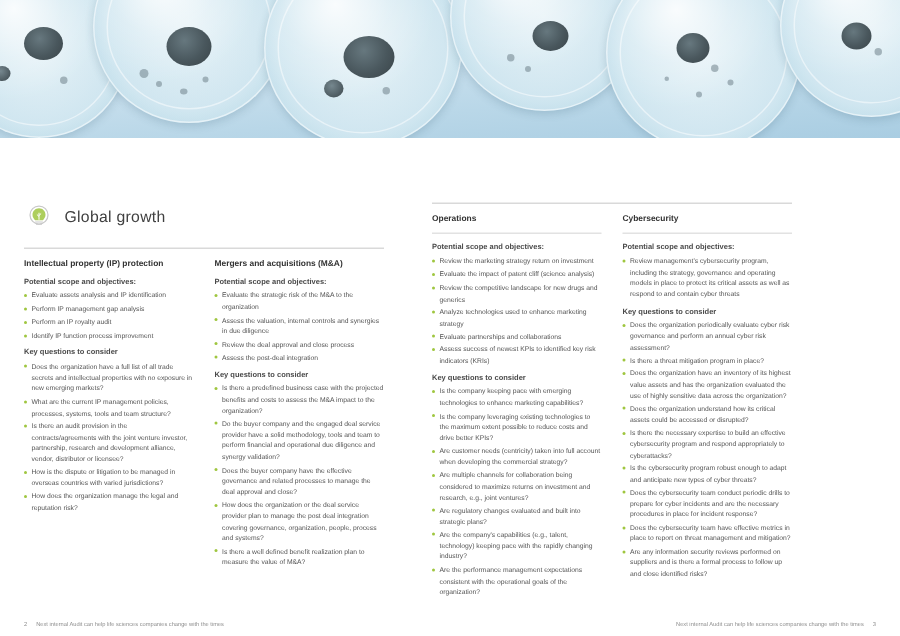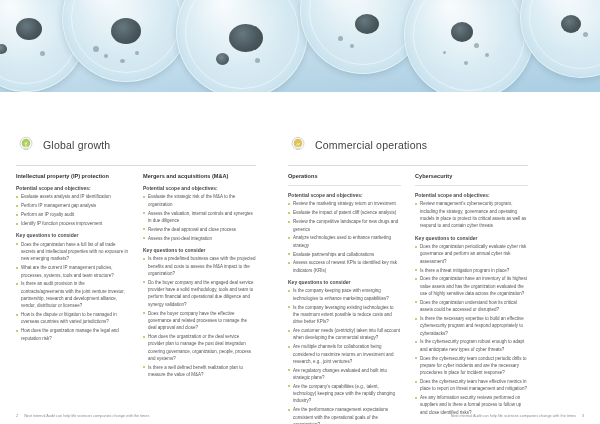--- a/index.html
+++ b/index.html
@@ -221,31 +221,20 @@
             <li>Do the buyer company and the engaged deal service provider have a solid methodology, tools and team to perform financial and operational due diligence and synergy validation?</li>
             <li>Does the buyer company have the effective governance and related processes to manage the deal approval and close?</li>
             <li>How does the organization or the deal service provider plan to manage the post deal integration covering governance, organization, people, process and systems?</li>
             <li>Is there a well defined benefit realization plan to measure the value of M&amp;A?</li>
           </ul>
         </div>
       </div>
     </div>
 
     <div class="half right">
-      <div class="sec-head">
-        <span class="sec-icon">
-          <svg viewBox="0 0 24 24" width="20" height="20" aria-hidden="true">
-            <circle cx="12" cy="10" r="7.2" fill="none" stroke="#c9c9c9" stroke-width="1"></circle>
-            <path d="M9 15.6h6M9.6 17.4h4.8" stroke="#c9c9c9" stroke-width="0.9" fill="none"></path>
-            <path d="M12 4.6c-2.9 0-5.2 2.3-5.2 5.2 0 1.9 1 3.2 2 4.3h6.4c1-1.1 2-2.4 2-4.3 0-2.9-2.3-5.2-5.2-5.2z" fill="#d8b83a" opacity="0.85"></path>
-            <path d="M10 12.4l1.6-2.2 1.3 1.5 1.3-2.1" stroke="#ffffff" stroke-width="0.8" fill="none"></path>
-          </svg>
-        </span>
-        <span class="sec-title">Commercial operations</span>
-      </div>
       <div class="hr-main"></div>
 
       <div class="cols">
 
         <div class="col">
           <div class="col-title">Operations</div>
           <div class="ops-divider"></div>
 
           <div class="sub-label">Potential scope and objectives:</div>
           <ul class="bullets">

